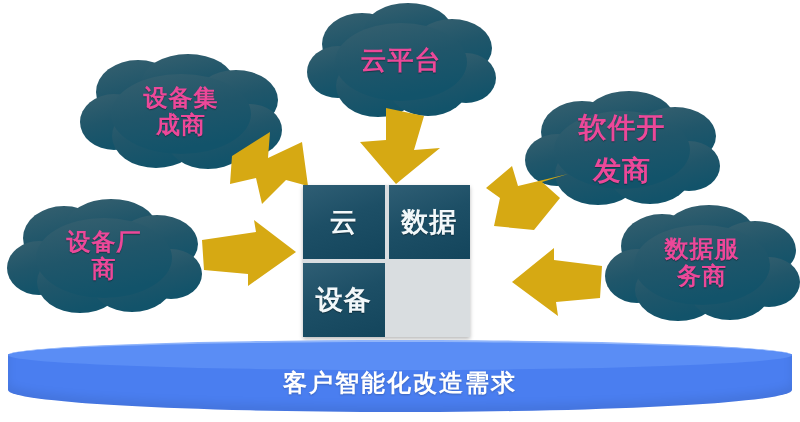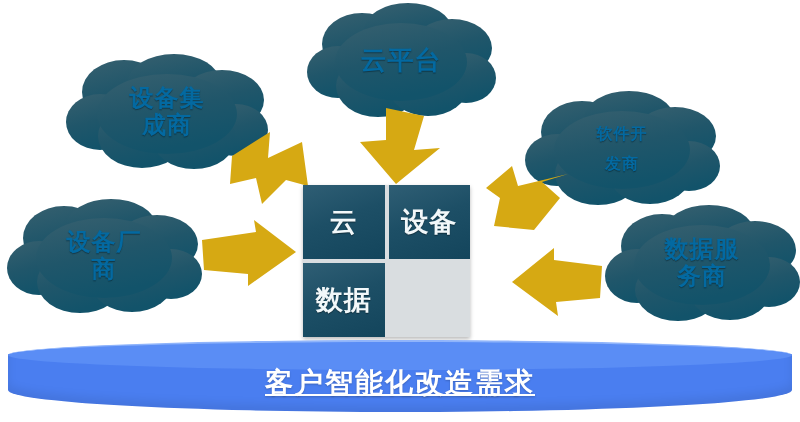--- a/index.html
+++ b/index.html
@@ -27,21 +27,21 @@
   .cloud-label {
     position: absolute;
     left: 0;
     top: 0;
     width: 100%;
     height: 100%;
     display: flex;
     flex-direction: column;
     align-items: center;
     justify-content: center;
-    color: #0369a1;
+    color: #ec4899;
     font-weight: bold;
     line-height: 1.12;
     text-align: center;
     letter-spacing: 1px;
     pointer-events: none;
     text-shadow: 0 1px 1px rgba(0,0,0,0.35);
   }
   .cloud-label span { display: block; }
 
   .arrow { position: absolute; }
@@ -101,33 +101,32 @@
   }
   #base-cylinder .cyl-label {
     position: absolute;
     left: 0; top: 14px;
     width: 100%;
     height: 58px;
     display: flex;
     align-items: center;
     justify-content: center;
     color: #ffffff;
-    font-size: 28px;
+    font-size: 24px;
     font-weight: bold;
     letter-spacing: 2px;
     text-shadow: 0 1px 2px rgba(0,0,0,0.22);
-    text-decoration: underline;
   }
 </style>
 </head>
 <body>
 
 <div id="stage">
 
-  <div class="cloud" style="left:64px; top:52px; width:206px; height:120px;">
+  <div class="cloud" style="left:78px; top:52px; width:206px; height:120px;">
     <svg viewBox="0 0 206 120" width="206" height="120">
       <defs>
         <linearGradient id="cg1" x1="0" y1="0" x2="0.35" y2="1">
           <stop offset="0%" stop-color="#37606f"></stop>
           <stop offset="55%" stop-color="#20566a"></stop>
           <stop offset="100%" stop-color="#12536a"></stop>
         </linearGradient>
       </defs>
       <g fill="url(#cg1)">
         <ellipse cx="60" cy="40" rx="42" ry="32"></ellipse>
@@ -184,21 +183,21 @@
         <ellipse cx="58" cy="42" rx="41" ry="31"></ellipse>
         <ellipse cx="105" cy="28" rx="45" ry="27"></ellipse>
         <ellipse cx="151" cy="46" rx="41" ry="29"></ellipse>
         <ellipse cx="33" cy="70" rx="32" ry="26"></ellipse>
         <ellipse cx="165" cy="76" rx="31" ry="25"></ellipse>
         <ellipse cx="74" cy="84" rx="43" ry="31"></ellipse>
         <ellipse cx="126" cy="84" rx="41" ry="30"></ellipse>
         <ellipse cx="98" cy="60" rx="68" ry="39"></ellipse>
       </g>
     </svg>
-    <div class="cloud-label" style="font-size:16px;gap:12px;">
+    <div class="cloud-label" style="font-size:28px;gap:12px;">
       <span>软件开</span>
       <span>发商</span>
     </div>
   </div>
 
   <div class="cloud" style="left:6px; top:196px; width:196px; height:120px;">
     <svg viewBox="0 0 196 120" width="196" height="120">
       <defs>
         <linearGradient id="cg4" x1="0" y1="0" x2="0.35" y2="1">
           <stop offset="0%" stop-color="#37606f"></stop>
@@ -274,22 +273,22 @@
   </div>
 
   <div class="arrow" style="left:508px; top:248px; width:100px; height:72px;">
     <svg viewBox="0 0 100 72" width="100" height="72">
       <polygon points="94,18 46,12 46,0 4,34 50,68 48,54 92,50" fill="#d6a913"></polygon>
     </svg>
   </div>
 
   <div id="core-grid">
     <div class="core-cell">云</div>
+    <div class="core-cell">数据</div>
     <div class="core-cell">设备</div>
-    <div class="core-cell">数据</div>
   </div>
 
   <div id="base-cylinder">
     <div class="cyl-body"></div>
     <div class="cyl-top"></div>
     <div class="cyl-label">客户智能化改造需求</div>
   </div>
 
 </div>
 

